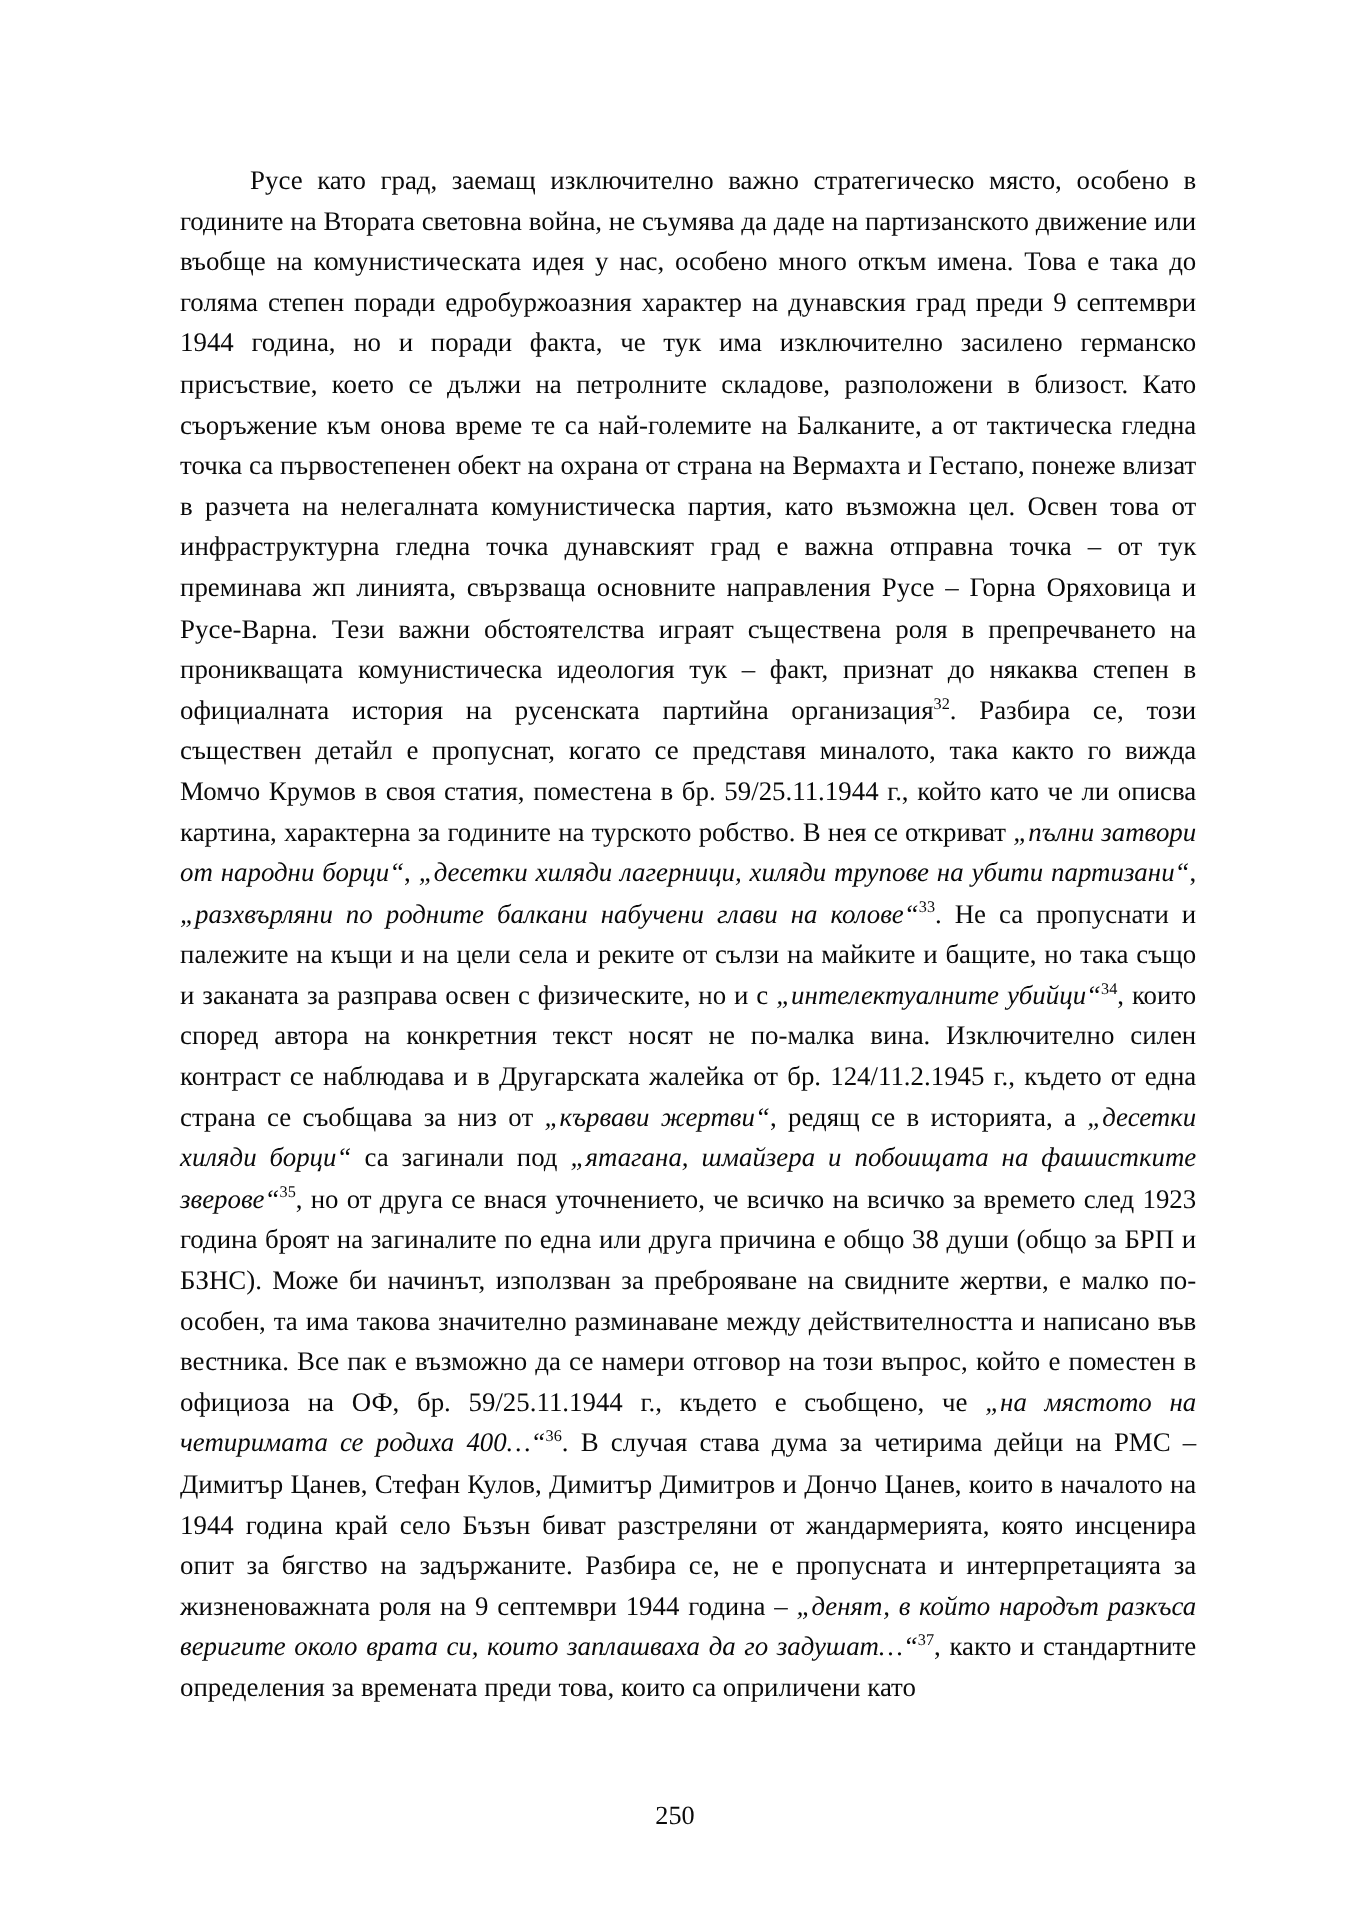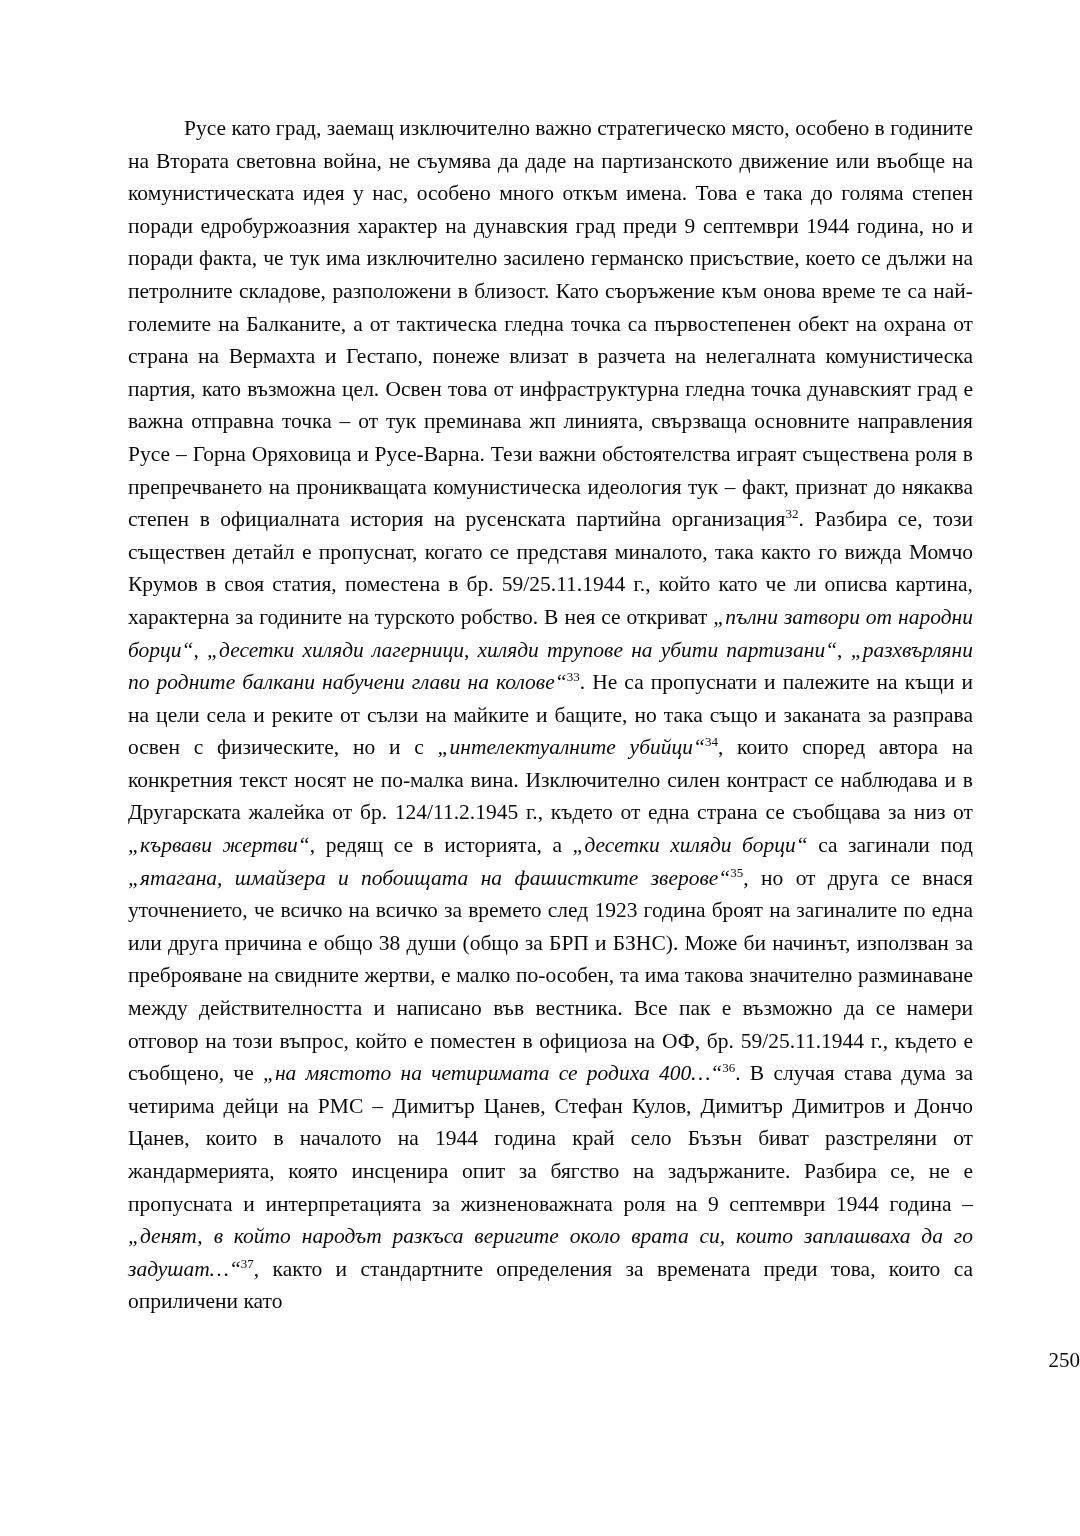--- a/index.html
+++ b/index.html
@@ -17,42 +17,42 @@
     font-family: "Liberation Serif", "DejaVu Serif", serif;
     color: #0a0a0a;
   }
   .text-column {
     position: absolute;
     left: 128px;
     top: 112px;
     width: 845px;
   }
   p.body-par {
-    margin: 0;
+    margin: 16px;
     font-size: 21.5px;
     line-height: 32.6px;
     text-align: justify;
     text-justify: inter-word;
     text-indent: 56px;
     hyphens: manual;
   }
   .it {
     font-style: italic;
   }
   sup {
     font-size: 13px;
     vertical-align: super;
     line-height: 0;
   }
   .page-number {
     position: absolute;
     left: 0;
     right: 0;
-    top: 1348px;
-    text-align: right;
+    top: 1440px;
+    text-align: center;
     font-size: 21px;
     font-family: "Liberation Serif", "DejaVu Serif", serif;
   }
 </style>
 </head>
 <body>
 
 <div class="page">
 
   <div class="text-column">

